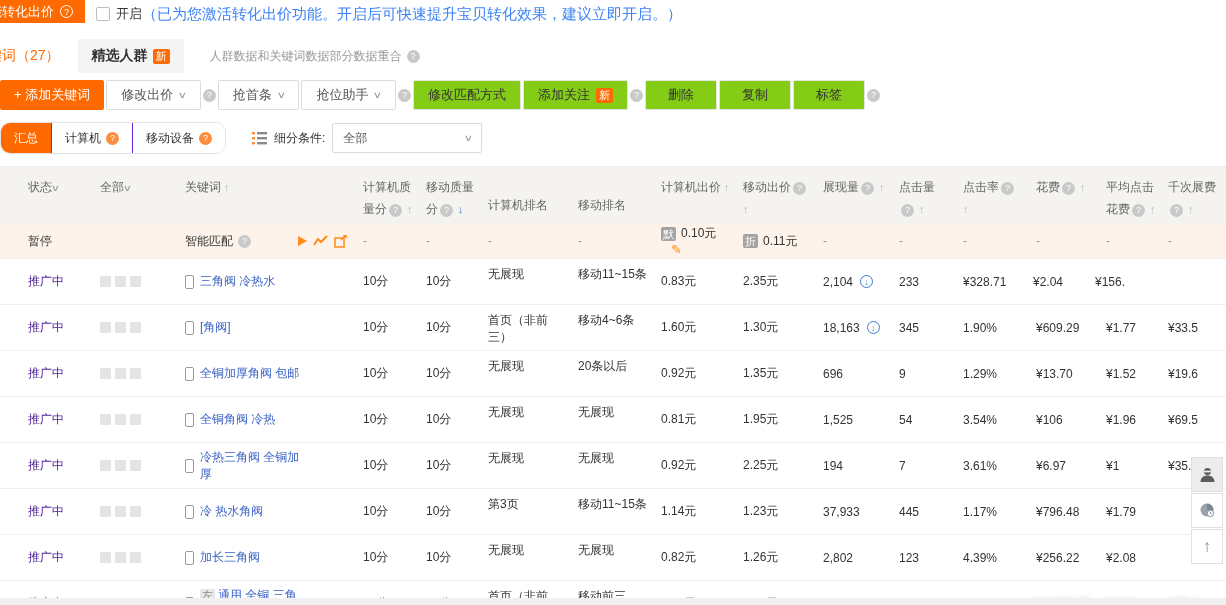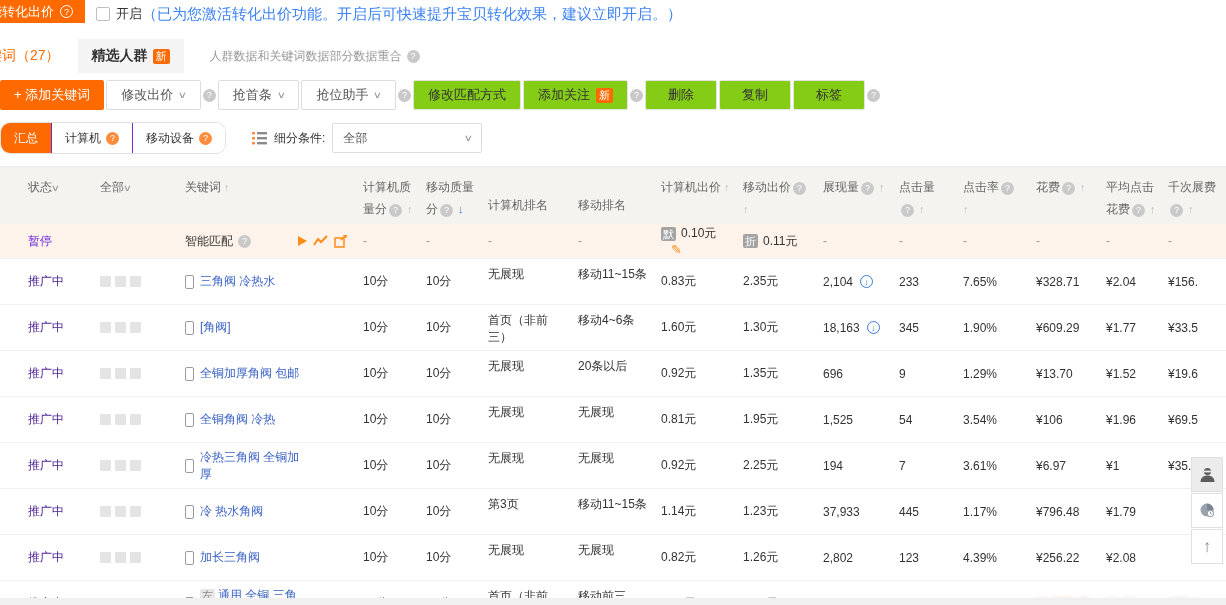--- a/index.html
+++ b/index.html
@@ -56,21 +56,21 @@
   .cell { padding-left:8px; display:flex; align-items:center; flex-wrap:wrap; align-content:center; }
   .c0 { width:92px; padding-left:28px; } .c1 { width:85px; } .c2 { width:178px; }
   .c3 { width:63px; } .c4 { width:62px; } .c5 { width:90px; } .c6 { width:83px; }
   .c7 { width:82px; } .c8 { width:80px; } .c9 { width:76px; } .c10 { width:64px; }
   .c11 { width:73px; } .c12 { width:70px; } .c13 { width:62px; } .c14 { width:66px; }
   .sumrow { display:flex; background:#fdf3ea; min-height:34px; align-items:center; }
   .row { display:flex; min-height:45px; border-top:1px solid #f0f0f0; align-items:stretch; }
   .row .cell { min-height:45px; }
   .row .cell.top { align-items:flex-start; padding-top:7px; align-content:flex-start; }
   .status-on { color:#4c1d95; }
-  .status-paused { color:#6d28d9;text-align:right; }
+  .status-paused { color:#404040;text-align:right; }
   .sq { width:11px; height:11px; background:#e4e4e4; border-radius:1px; display:inline-block; margin-right:4px; }
   .phone-icon { width:9px; height:14px; border:1px solid #9a9a9a; border-radius:2px; display:inline-block; margin-right:6px; flex:0 0 auto; }
   .kw-link { color:#3a62c4; width:100px; line-height:17px; cursor:pointer; word-break:break-all; }
   .kw-badge { background:#e7e7e7; color:#8a8a8a; font-size:11px; padding:0 2px; border-radius:2px; margin-right:3px; }
   .dash { color:#999; }
   .bid-badge { background:#a3a3a3; color:#fff; font-size:11px; line-height:14px; padding:0 2px; border-radius:2px; margin-right:5px; }
   .pencil { color:#ff8c1a; font-size:13px; margin-left:10px; cursor:pointer; }
   .impr-icon { width:13px; height:13px; border:1px solid #3a7bd5; border-radius:50%; color:#3a7bd5;
     font-size:9px; display:inline-flex; align-items:center; justify-content:center; margin-left:7px; cursor:pointer; flex:0 0 auto; }
   .sum-icons { margin-left:auto; padding-right:8px; display:flex; align-items:center; gap:6px; }
@@ -240,21 +240,20 @@
         <div class="cell c4">10分</div>
         <div class="cell c5 top">无展现</div>
         <div class="cell c6 top">移动11~15条</div>
         <div class="cell c7">0.83元</div>
         <div class="cell c8">2.35元</div>
         <div class="cell c9">
           <span>2,104</span>
           <span class="impr-icon">↓</span>
         </div>
         <div class="cell c10">233</div>
-        <div class="cell c11">7.65%</div>
         <div class="cell c12">¥328.71</div>
         <div class="cell c13">¥2.04</div>
         <div class="cell c14">¥156.</div>
       </div>
       <div class="row">
         <div class="cell c0 status-on">推广中</div>
         <div class="cell c1">
           <span class="sq"></span>
           <span class="sq"></span>
           <span class="sq"></span>

